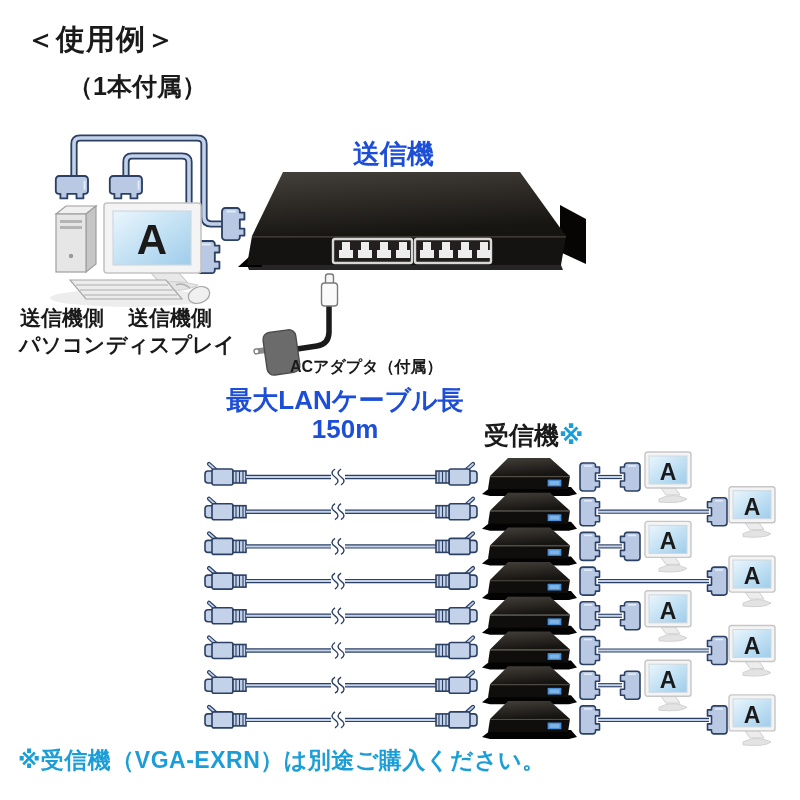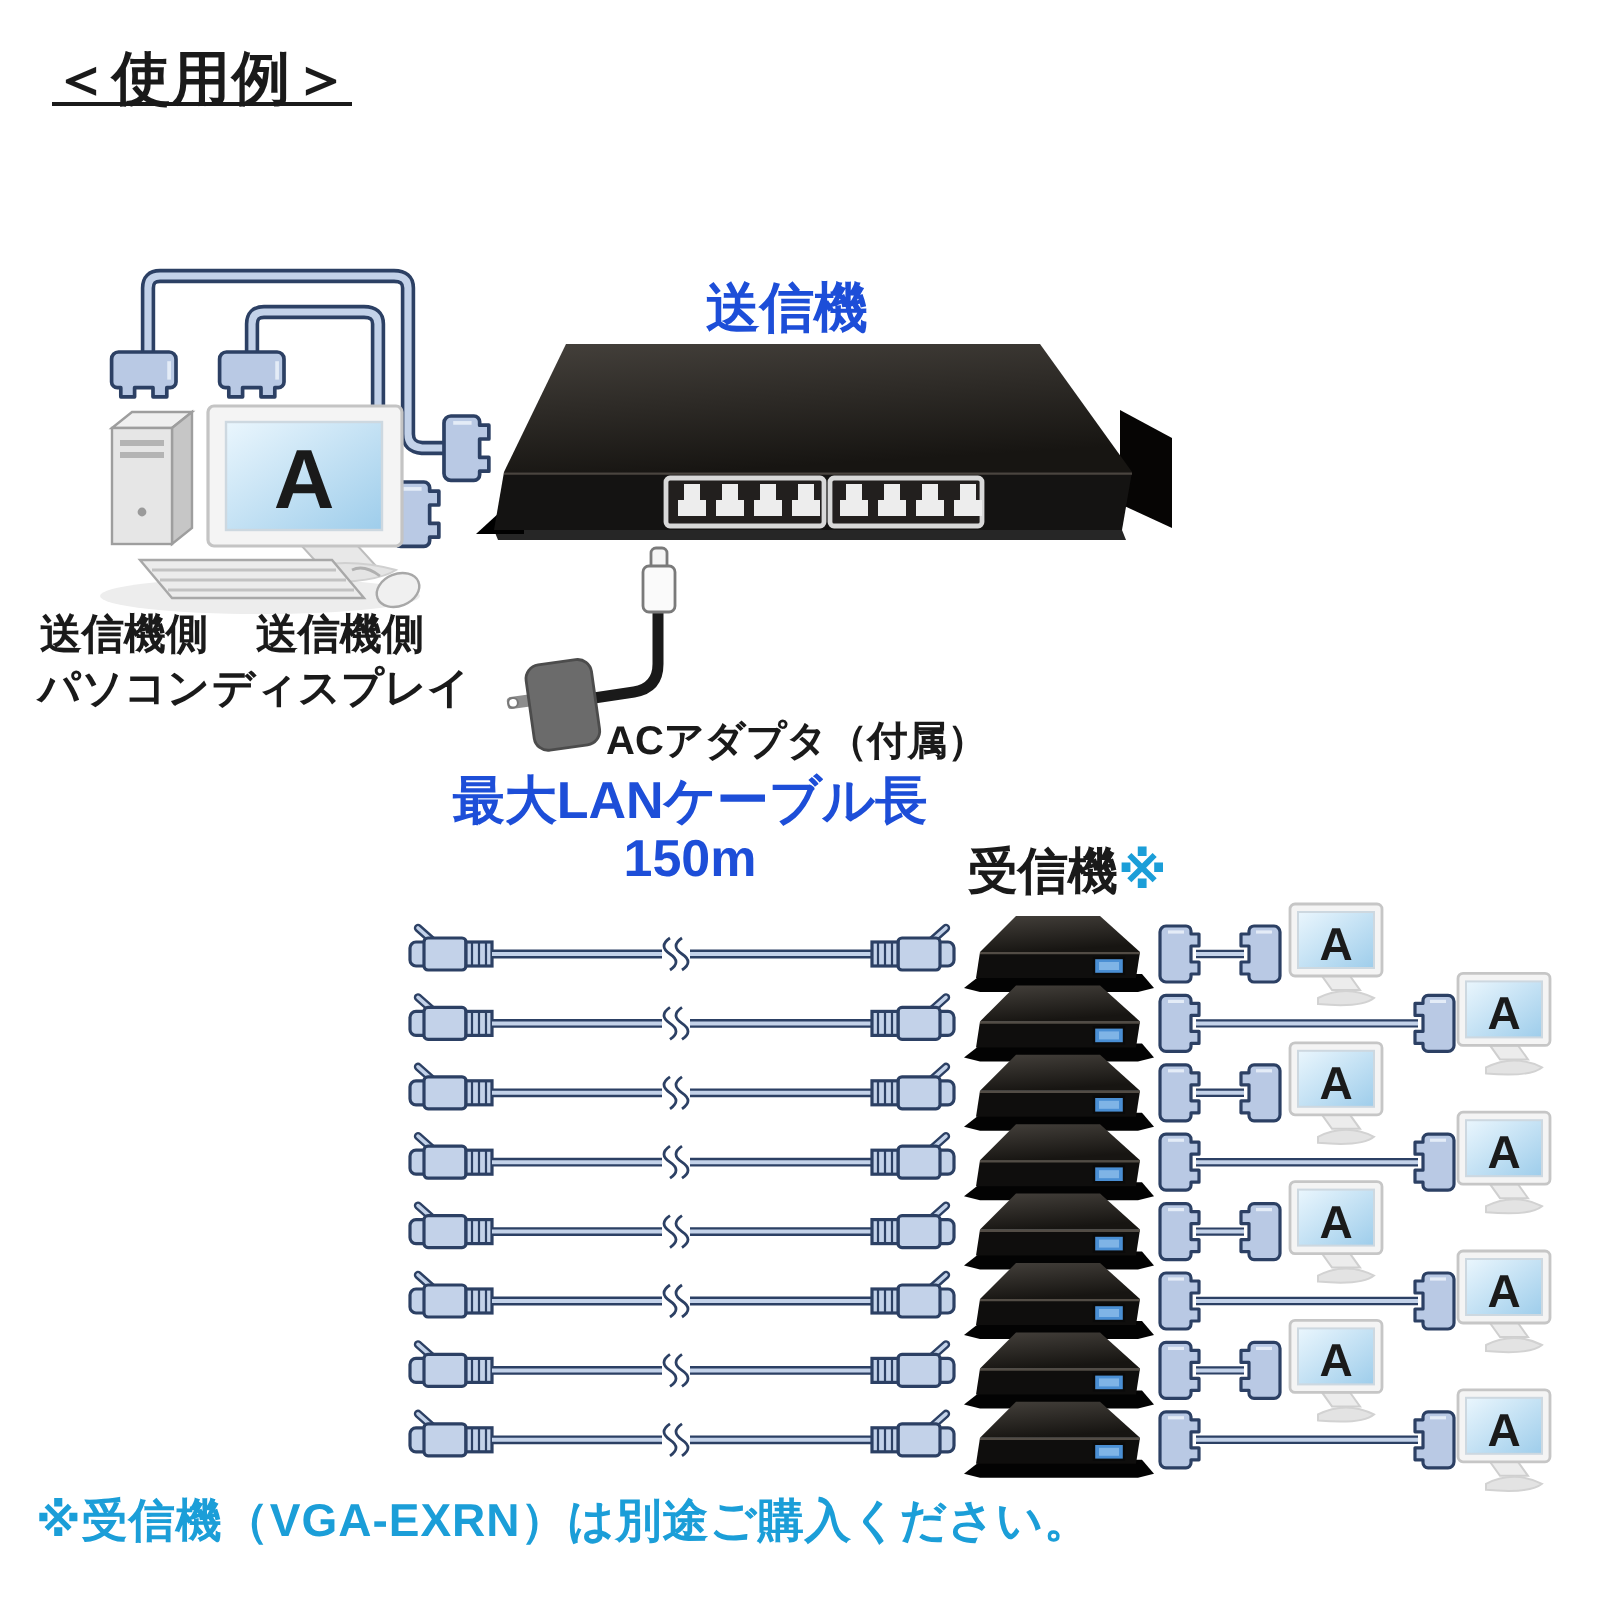--- a/index.html
+++ b/index.html
@@ -4,26 +4,26 @@
 <style>
   html,body{margin:0;padding:0;background:#fff;}
   body{width:800px;height:800px;position:relative;overflow:hidden;
        font-family:"Liberation Sans","DejaVu Sans",sans-serif;color:#1a1a1a;}
   .canvas{position:absolute;left:0;top:0;width:800px;height:800px;}
   svg{position:absolute;left:0;top:0;}
   .label{position:absolute;font-weight:bold;white-space:nowrap;color:#1a1a1a;}
   .center{text-align:center;}
   .red{color:#1d4ed8;}
   .blue{color:#1b9ed8;}
-  .title{left:26px;top:20px;font-size:29px;letter-spacing:1px;text-decoration:underline;}
+  .title{left:26px;top:20px;font-size:29px;letter-spacing:1px;}
   .vga-cable-label{left:45px;top:72px;width:185px;font-size:25px;line-height:1.15;}
   .transmitter-label{left:353px;top:136px;font-size:27px;}
   .pc-label{left:6px;top:304px;width:112px;font-size:21px;line-height:1.3;}
   .display-label{left:106px;top:304px;width:128px;font-size:21px;line-height:1.3;}
-  .ac-label{left:303px;top:357px;font-size:20px;text-align:right;}
+  .ac-label{left:290px;top:357px;font-size:16px;text-align:right;}
   .lan-label{left:215px;top:386px;width:260px;font-size:26px;line-height:1.12;}
   .receiver-label{left:484px;top:419px;font-size:25px;}
   .bottom-note{left:18px;top:745px;font-size:23px;letter-spacing:.5px;}
 </style>
 </head>
 <body>
 
 <div class="canvas">
 
 <svg width="800" height="800" viewBox="0 0 800 800">
@@ -236,20 +236,21 @@
     <use href="#vga-pair-short" transform="translate(580,601.8)"></use>
     <use href="#vga-pair-long" transform="translate(580,636.5)"></use>
     <use href="#vga-pair-short" transform="translate(580,671.2)"></use>
     <use href="#vga-pair-long" transform="translate(580,705.9)"></use>
   </g>
 </svg>
 
 <div class="label title">＜使用例＞</div>
 
 <div class="label vga-cable-label center">
+  <div>（1本付属）</div>
 </div>
 
 <div class="label transmitter-label red">送信機</div>
 
 <div class="label pc-label center">
   <div>送信機側</div>
   <div>パソコン</div>
 </div>
 
 <div class="label display-label center">

